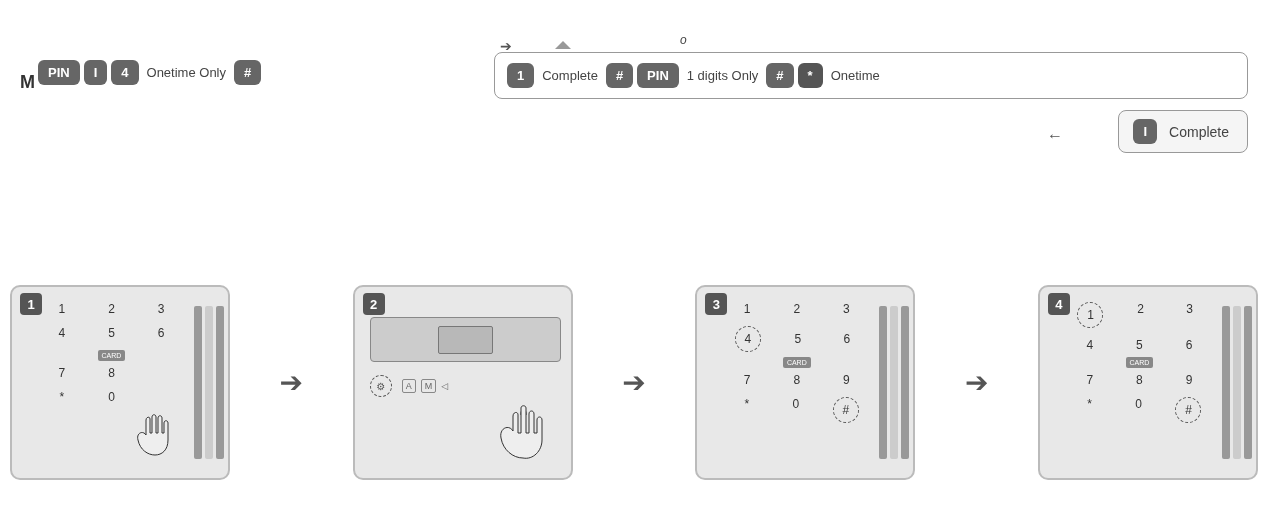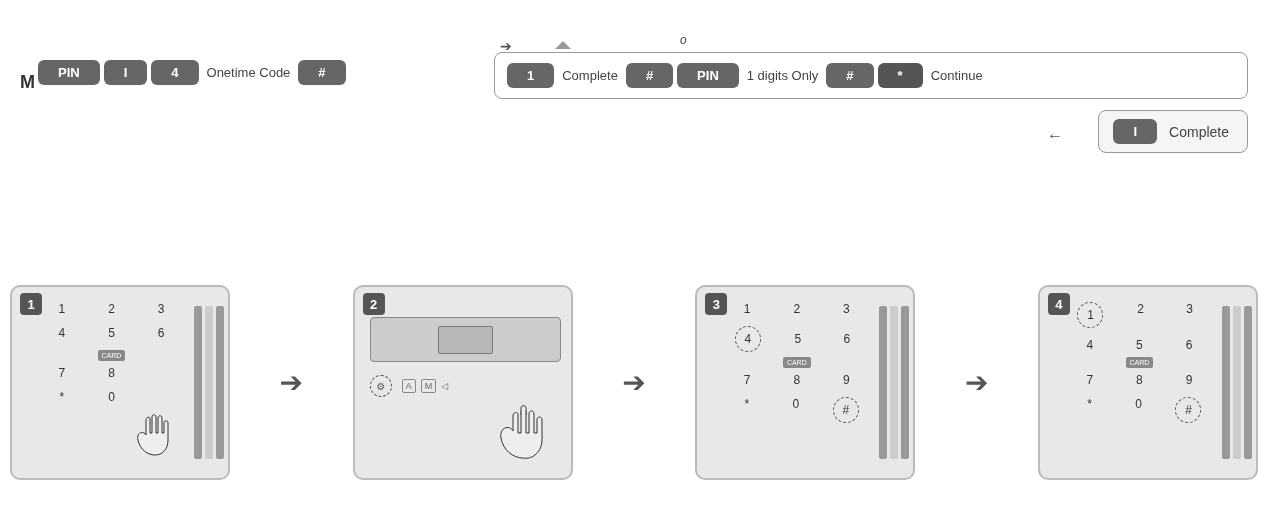--- a/index.html
+++ b/index.html
@@ -25,21 +25,21 @@
       font-size: 18px;
       font-weight: bold;
       margin-right: 4px;
       color: #333;
     }
 
     .flow-badge {
       background: #666;
       color: #fff;
       border-radius: 6px;
-      padding: 5px 20px;
+      padding: 5px 10px;
       font-size: 13px;
       font-weight: bold;
       white-space: nowrap;
     }
 
     .flow-text {
       color: #444;
       font-size: 13px;
       margin: 0 4px;
       white-space: nowrap;
@@ -172,39 +172,39 @@
 <body>
 
 <div class="flow-section">
 
   <span class="flow-m" style="position:absolute;top:52px;left:10px;">M</span>
 
   <div style="position:absolute;top:40px;left:28px;display:flex;align-items:center;gap:4px;">
     <span class="flow-badge">PIN</span>
     <span class="flow-badge">I</span>
     <span class="flow-badge">4</span>
-    <span class="flow-text">Onetime Code</span>
+    <span class="flow-text">Onetime Only</span>
     <span class="flow-badge">#</span>
   </div>
 
   <div style="position:absolute;top:18px;left:490px;color:#555;font-size:14px;">➔</div>
 
   <div class="flow-box" style="position:absolute;top:32px;left:480px;right:10px;">
 
     <span style="position:absolute;top:-20px;left:185px;font-size:12px;color:#444;font-style:italic;">o</span>
 
     <div style="display:flex;align-items:center;gap:4px;">
       <span class="flow-badge">1</span>
       <span class="flow-text">Complete</span>
       <span class="flow-badge">#</span>
       <span class="flow-badge">PIN</span>
       <span class="flow-text">1 digits Only</span>
       <span class="flow-badge">#</span>
       <span class="flow-badge" style="background:#555;">*</span>
-      <span class="flow-text">Continue</span>
+      <span class="flow-text">Onetime</span>
     </div>
   </div>
 
   <div style="position:absolute;top:105px;right:195px;color:#555;font-size:16px;">←</div>
 
   <div class="complete-box" style="position:absolute;top:90px;right:10px;">
     <span class="flow-badge" style="margin-right:8px;">I</span>
     <span class="flow-text" style="font-size:14px;color:#444;">Complete</span>
   </div>
 

